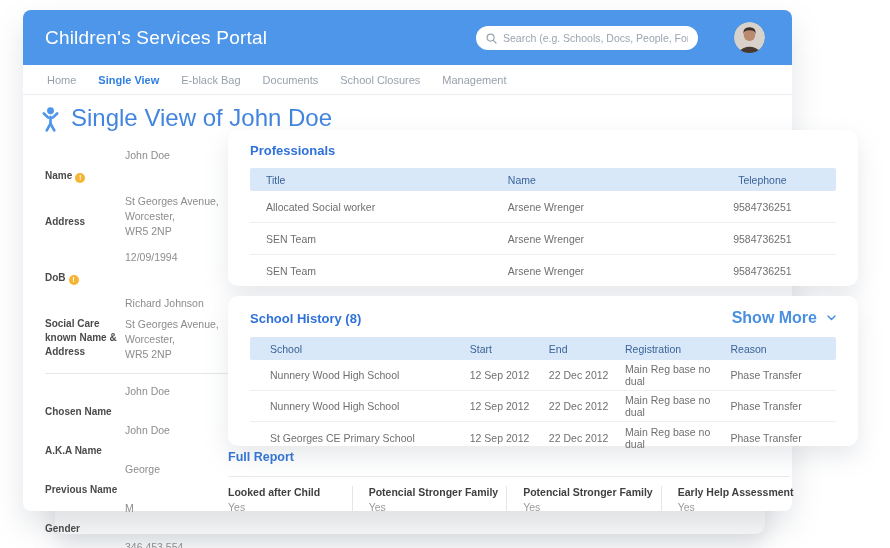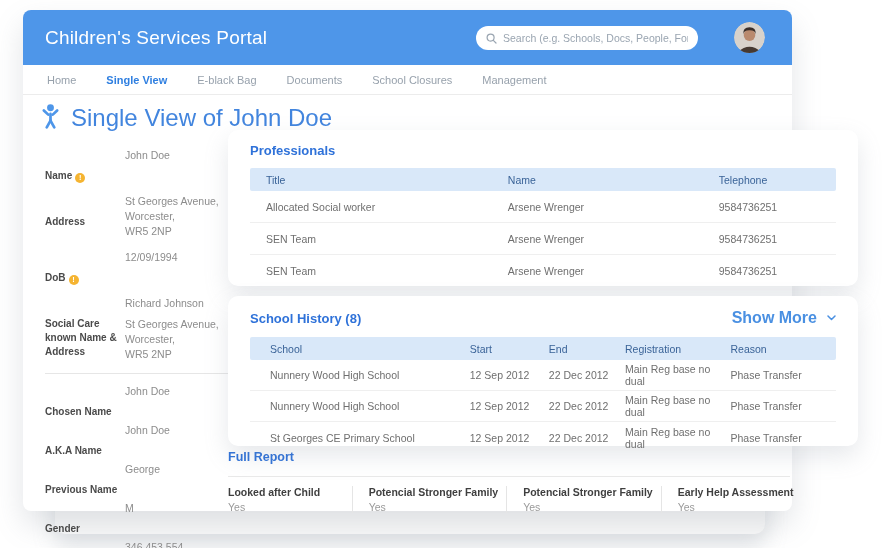--- a/index.html
+++ b/index.html
@@ -24,27 +24,27 @@
     background: #ffffff; border-radius: 13px; display: flex; align-items: center; padding: 0 10px; }
   .search-pill svg { flex: 0 0 auto; margin-right: 6px; }
   .search-input { border: none; outline: none; background: transparent; width: 100%;
     font-size: 10.5px; color: #55616e; font-family: "Liberation Sans", sans-serif; }
   .search-input::placeholder { color: #9aa5b1; }
   .avatar { position: absolute; right: 27px; top: 12px; width: 31px; height: 31px;
     border-radius: 50%; overflow: hidden; cursor: pointer; }
 
   
   .nav { position: absolute; left: 0; top: 55px; width: 100%; height: 30px;
-    display: flex; align-items: center; padding-left: 24px; gap: 30px;
+    display: flex; align-items: center; padding-left: 24px; gap: 22px;
     border-bottom: 1px solid #ececec; background: #ffffff; }
   .nav-item { font-size: 11px; color: #97a1ac; cursor: pointer; white-space: nowrap; }
   .nav-item.active { color: #2F7FE0; font-weight: 700; }
 
   
-  .page-title-row { position: absolute; left: 17px; top: 94px; display: flex; align-items: flex-start; z-index: 2; }
+  .page-title-row { position: absolute; left: 17px; top: 94px; display: flex; align-items: flex-end; z-index: 2; }
   .page-title-row svg { margin-right: 10px; }
   .page-title { font-size: 24px; color: #4285DE; font-weight: 400; }
 
   
   .profile { position: absolute; left: 22px; top: 138px; width: 192px; z-index: 2; }
   .p-row { display: flex; margin-bottom: 11px; }
   .p-row.compact { margin-bottom: 4px; }
   .p-label { width: 80px; flex: 0 0 80px; font-size: 10px; font-weight: 700; color: #4a4a4a;
     line-height: 14px; padding-top: 1px; margin-top: 20px; }
   .p-label .lbl-inline { display: inline; }
@@ -69,21 +69,21 @@
     border-radius: 2px; font-size: 10.5px; color: #3A6398; }
   .trow { display: flex; align-items: center; font-size: 10.5px; color: #6f6f6f;
     border-bottom: 1px solid #efefef; cursor: pointer; }
   .trow:last-child { border-bottom: none; }
   .card-professionals .trow { height: 32px; }
   .card-history .trow { height: 31px; }
 
   
   .col-pt { flex: 0 0 44%; padding-left: 16px; }
   .col-pn { flex: 0 0 36%; }
-  .col-pp { flex: 1; text-align: left; padding-right: 30px; }
+  .col-pp { flex: 1; text-align: center; padding-right: 30px; }
 
   
   .col-hs { flex: 0 0 37.5%; padding-left: 20px; }
   .col-h1 { flex: 0 0 13.5%; }
   .col-h2 { flex: 0 0 13%; }
   .col-hr { flex: 0 0 18%; }
   .col-he { flex: 1; }
 
   
   .full-report { position: absolute; left: 205px; top: 437px; width: 562px; z-index: 2; }

